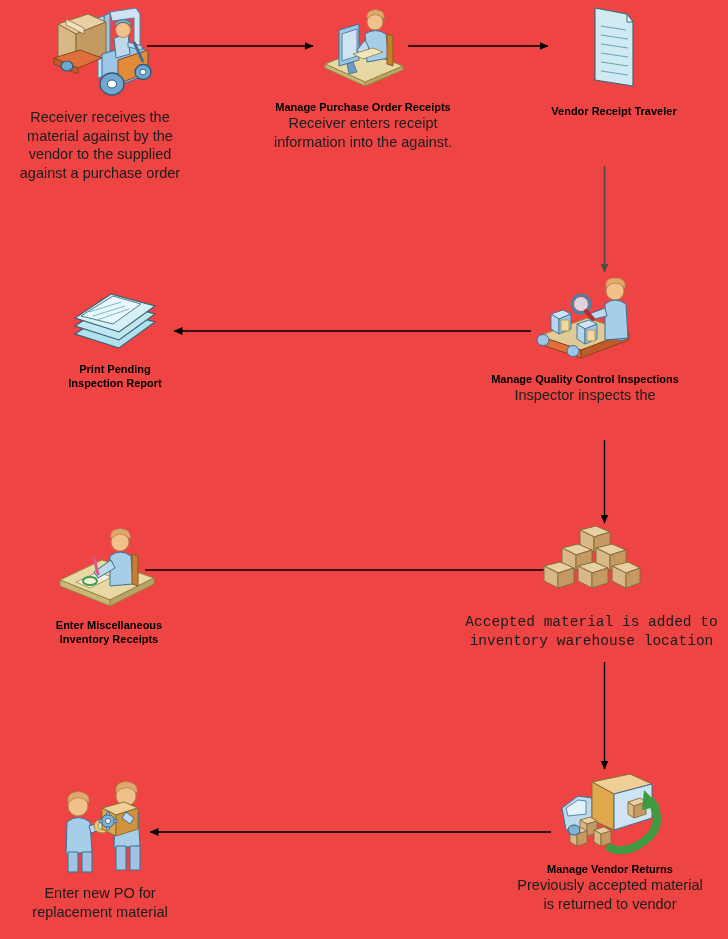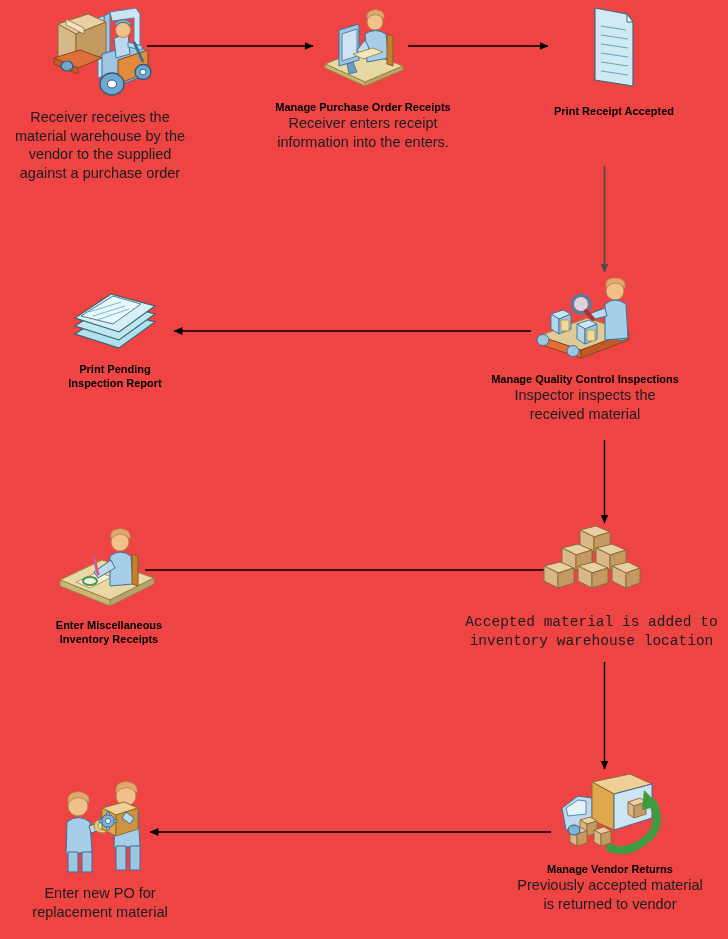--- a/index.html
+++ b/index.html
@@ -130,21 +130,21 @@
         <ellipse cx="68" cy="80" rx="4.5" ry="4" fill="#ffffff" stroke="#2f5877" stroke-width="1"></ellipse>
         <ellipse cx="99" cy="68" rx="8" ry="7.5" fill="#6fa8cf" stroke="#2f5877" stroke-width="1.4"></ellipse>
         <ellipse cx="99" cy="68" rx="3" ry="2.8" fill="#ffffff" stroke="#2f5877" stroke-width="0.9"></ellipse>
         <ellipse cx="23" cy="62" rx="6" ry="5" fill="#6fa8cf" stroke="#2f5877" stroke-width="1.2"></ellipse>
       </svg>
     </span>
     <div class="node-caption">
 
       <div class="desc">
           <span class="desc-line">Receiver receives the</span>
-          <span class="desc-line">material warehouse by the</span>
+          <span class="desc-line">material against by the</span>
           <span class="desc-line">vendor to the supplied</span>
           <span class="desc-line">against a purchase order</span>
         </div>
     </div>
   </div>
 
   <div class="node" style="left:235px; top:6px; width:256px;">
     <span class="node-icon">
       <svg width="92" height="86" viewBox="0 0 92 86">
 
@@ -165,21 +165,21 @@
 
         <path d="M70 28 L76 30 L76 60 L70 58 Z" fill="#c4802f" stroke="#8a5a20" stroke-width="1"></path>
       </svg>
     </span>
     <div class="node-caption">
       <div class="title">
           <span class="title-line">Manage Purchase Order Receipts</span>
         </div>
       <div class="desc">
           <span class="desc-line">Receiver enters receipt</span>
-          <span class="desc-line">information into the enters.</span>
+          <span class="desc-line">information into the against.</span>
         </div>
     </div>
   </div>
 
   <div class="node" style="left:500px; top:4px; width:228px;">
     <span class="node-icon">
       <svg width="62" height="92" viewBox="0 0 62 92">
         <path d="M12 4 L44 10 L50 18 L50 82 L12 76 Z" fill="#cfeaf2" stroke="#3b6b7a" stroke-width="1.2"></path>
         <path d="M44 10 L44 18 L50 18 Z" fill="#eaf7fb" stroke="#3b6b7a" stroke-width="1"></path>
         <g stroke="#6ba3b5" stroke-width="1.1">
@@ -187,21 +187,21 @@
           <line x1="18" y1="31" x2="45" y2="35"></line>
           <line x1="18" y1="40" x2="45" y2="44"></line>
           <line x1="18" y1="49" x2="45" y2="53"></line>
           <line x1="18" y1="58" x2="45" y2="62"></line>
           <line x1="18" y1="67" x2="45" y2="71"></line>
         </g>
       </svg>
     </span>
     <div class="node-caption">
       <div class="title">
-          <span class="title-line">Print Receipt Accepted</span>
+          <span class="title-line">Vendor Receipt Traveler</span>
         </div>
     </div>
   </div>
 
   <div class="node" style="left:442px; top:278px; width:286px;">
     <span class="node-icon">
       <svg width="104" height="86" viewBox="0 0 104 86">
 
         <path d="M6 58 L54 40 L96 54 L48 72 Z" fill="#e0cb96" stroke="#9a8545" stroke-width="1"></path>
         <path d="M6 58 L6 66 L48 80 L48 72 Z" fill="#e0703a" stroke="#8a4420" stroke-width="1"></path>
@@ -228,21 +228,20 @@
         <circle cx="48" cy="26" r="7" fill="#d8ecf7" opacity="0.85"></circle>
         <path d="M53 33 L60 41" stroke="#b03030" stroke-width="4" stroke-linecap="round"></path>
       </svg>
     </span>
     <div class="node-caption">
       <div class="title">
           <span class="title-line">Manage Quality Control Inspections</span>
         </div>
       <div class="desc">
           <span class="desc-line">Inspector inspects the</span>
-          <span class="desc-line">received material</span>
         </div>
     </div>
   </div>
 
   <div class="node" style="left:0px; top:282px; width:230px;">
     <span class="node-icon">
       <svg width="96" height="72" viewBox="0 0 96 72">
         <path d="M8 52 L44 28 L88 40 L52 66 Z" fill="#aee0ee" stroke="#2f5f6e" stroke-width="1.1"></path>
         <path d="M8 44 L44 20 L88 32 L52 58 Z" fill="#bfe7f2" stroke="#2f5f6e" stroke-width="1.1"></path>
         <path d="M8 36 L44 12 L88 24 L52 50 Z" fill="#d7f0f7" stroke="#2f5f6e" stroke-width="1.1"></path>

